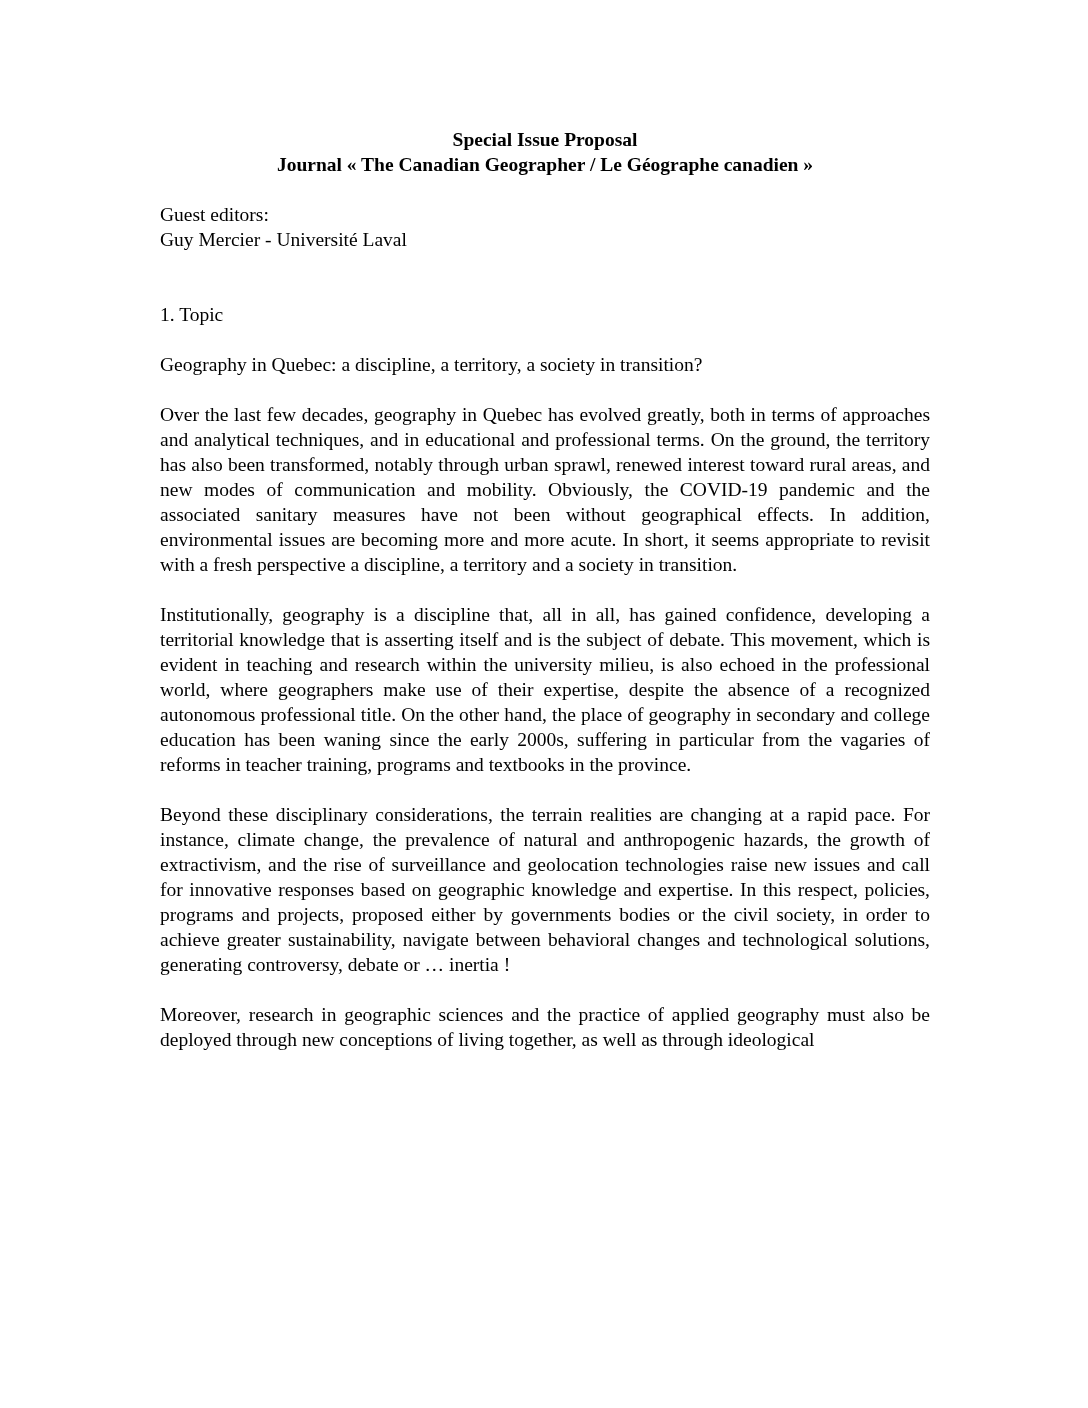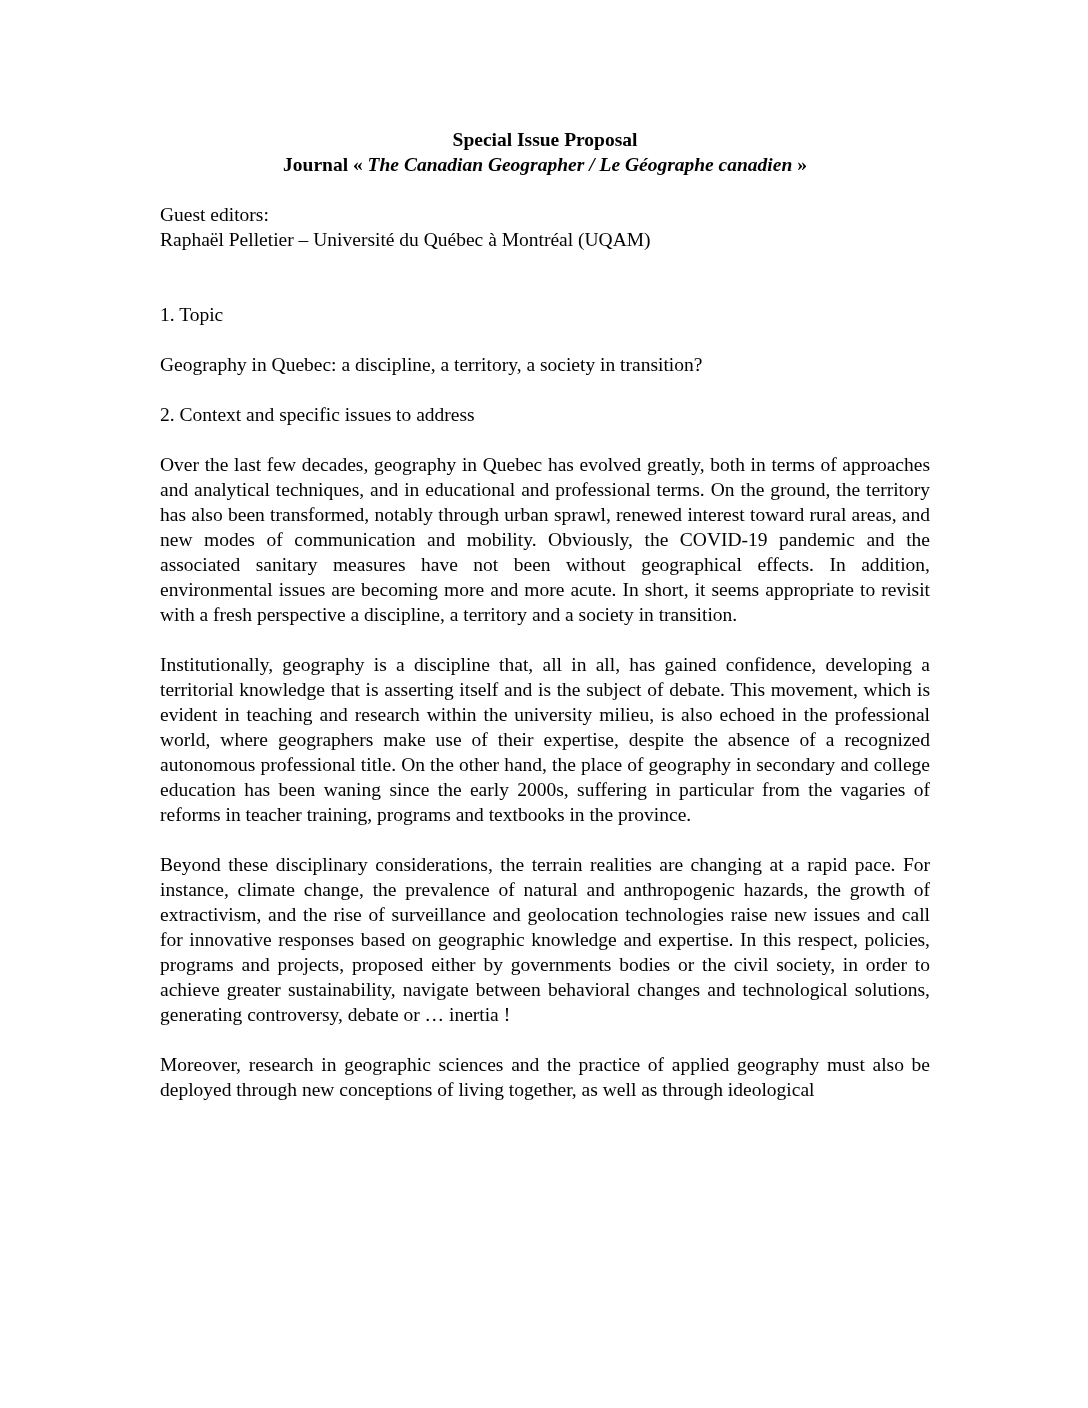--- a/index.html
+++ b/index.html
@@ -21,21 +21,20 @@
     padding: 127px 158px 0 160px;
     background: #ffffff;
   }
   .header-block {
     text-align: center;
   }
   .title-line {
     font-weight: bold;
   }
   .journal-italic {
-    font-style: italic;
   }
   .editors-block {
     text-align: left;
     margin-top: 25px;
   }
   .body-block {
     margin-top: 50px;
   }
   .para {
     margin-bottom: 25px;
@@ -52,26 +51,25 @@
 
 <div class="page">
 
   <div class="header-block">
     <div class="title-line">Special Issue Proposal</div>
     <div class="title-line"><span>Journal « </span><span class="journal-italic">The Canadian Geographer / Le Géographe canadien</span><span> »</span></div>
   </div>
 
   <div class="editors-block">
     <div>Guest editors:</div>
-    <div>Raphaël Pelletier – Université du Québec à Montréal (UQAM)</div>
+    <div>Guy Mercier - Université Laval</div>
   </div>
 
   <div class="body-block">
     <p class="para">1. Topic</p>
     <p class="para">Geography in Quebec: a discipline, a territory, a society in transition?</p>
-    <p class="para">2. Context and specific issues to address</p>
     <p class="para justified">Over the last few decades, geography in Quebec has evolved greatly, both in terms of approaches and analytical techniques, and in educational and professional terms. On the ground, the territory has also been transformed, notably through urban sprawl, renewed interest toward rural areas, and new modes of communication and mobility. Obviously, the COVID-19 pandemic and the associated sanitary measures have not been without geographical effects. In addition, environmental issues are becoming more and more acute. In short, it seems appropriate to revisit with a fresh perspective a discipline, a territory and a society in transition.</p>
     <p class="para justified">Institutionally, geography is a discipline that, all in all, has gained confidence, developing a territorial knowledge that is asserting itself and is the subject of debate. This movement, which is evident in teaching and research within the university milieu, is also echoed in the professional world, where geographers make use of their expertise, despite the absence of a recognized autonomous professional title. On the other hand, the place of geography in secondary and college education has been waning since the early 2000s, suffering in particular from the vagaries of reforms in teacher training, programs and textbooks in the province.</p>
     <p class="para justified">Beyond these disciplinary considerations, the terrain realities are changing at a rapid pace. For instance, climate change, the prevalence of natural and anthropogenic hazards, the growth of extractivism, and the rise of surveillance and geolocation technologies raise new issues and call for innovative responses based on geographic knowledge and expertise. In this respect, policies, programs and projects, proposed either by governments bodies or the civil society, in order to achieve greater sustainability, navigate between behavioral changes and technological solutions, generating controversy, debate or … inertia !</p>
     <p class="para justified">Moreover, research in geographic sciences and the practice of applied geography must also be deployed through new conceptions of living together, as well as through ideological</p>
   </div>
 
 </div>
 
 </body></html>

